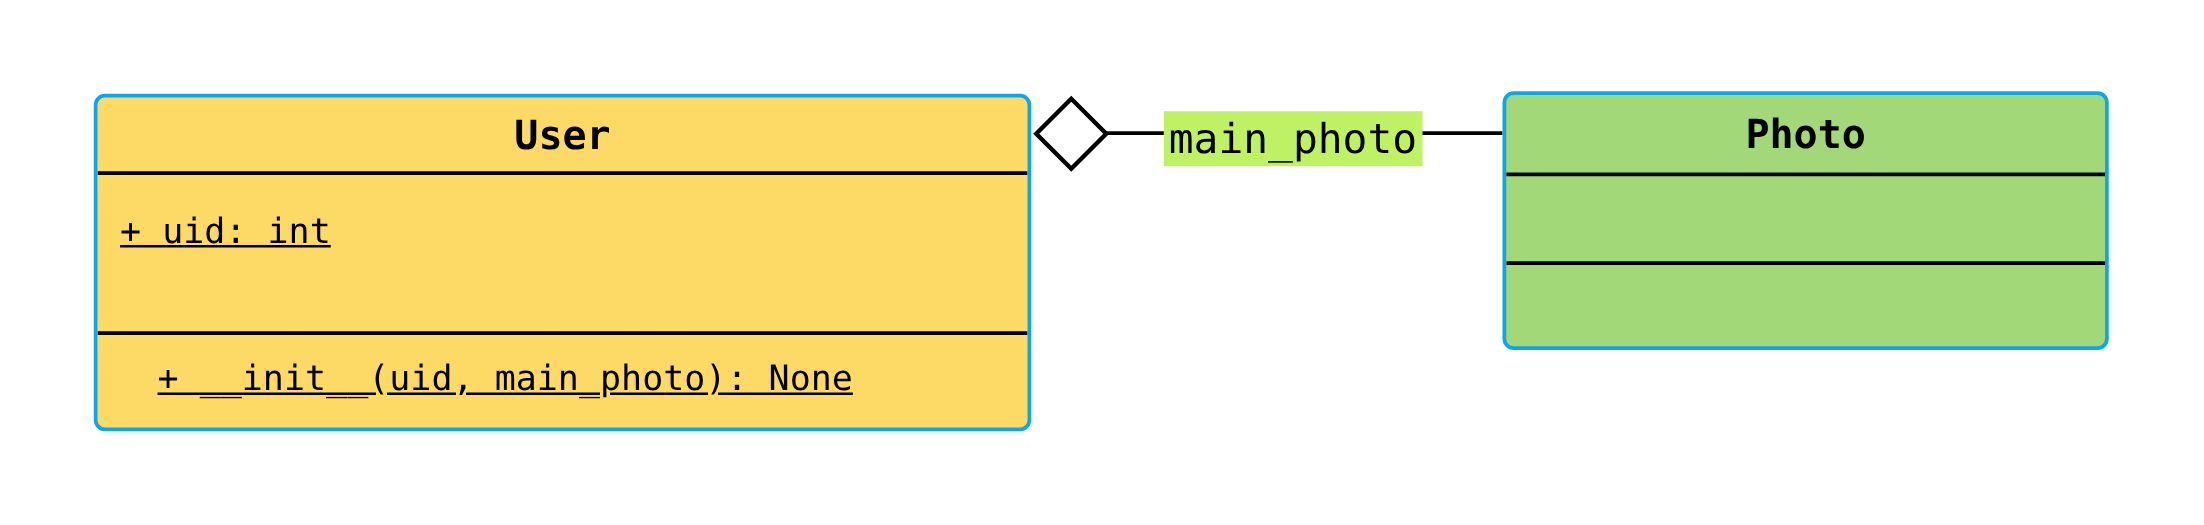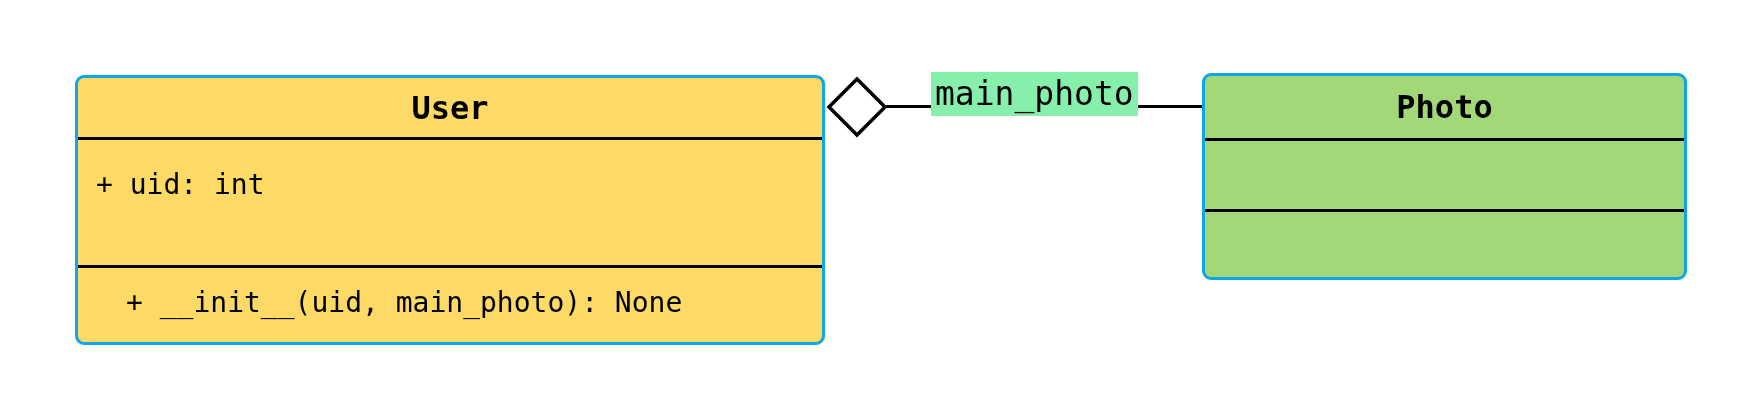--- a/index.html
+++ b/index.html
@@ -36,20 +36,21 @@
   }
   .node-user  .class-title { height: 59px; }
   .node-photo .class-title { height: 62px; }
 
   .compartment {
     border-top: 3px solid #000000;
     flex: 0 0 auto;
     font-size: 28px;
     line-height: 33px;
     padding-left: 18px;
+    text-decoration: underline;
   }
   .node-user .attributes-compartment { height: 128px; padding-top: 28px; }
   .node-user .methods-compartment    { height: 83px;  padding-top: 18px; padding-left: 48px; }
   .node-photo .attributes-compartment { height: 71px; }
   .node-photo .methods-compartment    { height: 68px; }
 
   .member-row { white-space: pre; }
   .member-row b { font-weight: bold; }
 
   
@@ -59,22 +60,22 @@
     width: 345px; height: 3px;
     background: #000000;
   }
   .edge-diamond {
     position: absolute;
     left: 825px; top: 75px;
     width: 64px; height: 64px;
   }
   .edge-label {
     position: absolute;
-    left: 931px; top: 72px;
-    background: #86efac;
+    left: 931px; top: 89px;
+    background: #bef264;
     padding: 0 4px;
     font-size: 33px;
     line-height: 44px;
     white-space: pre;
   }
 </style>
 </head>
 <body>
 
 <div id="canvas">

